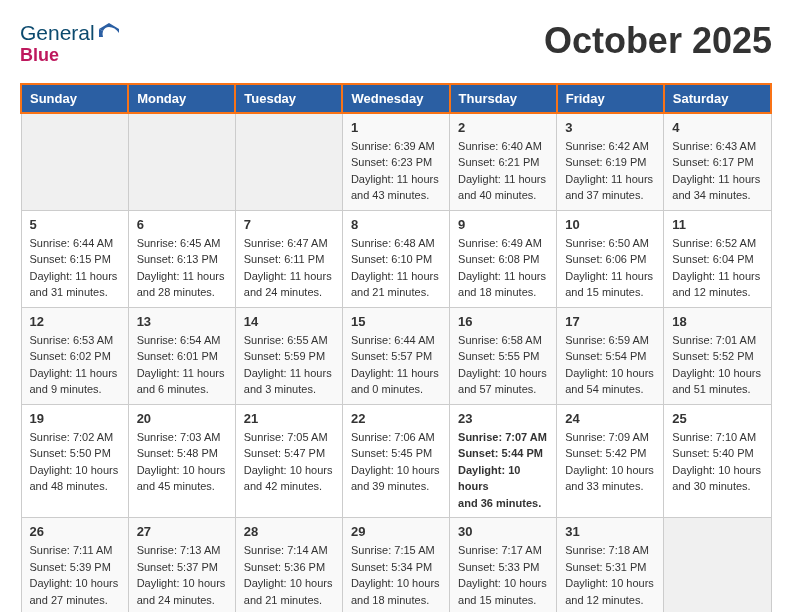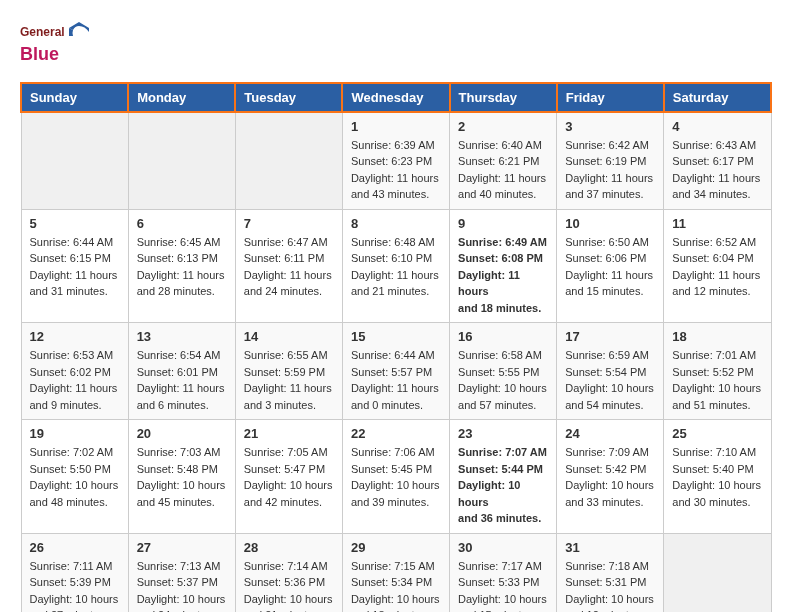--- a/index.html
+++ b/index.html
@@ -19,23 +19,23 @@
     .logo {
       display: flex;
       align-items: center;
     }
     .logo-text {
       display: flex;
       flex-direction: column;
       line-height: 1.2;
     }
     .logo-general {
-      font-size: 12px;
-      font-weight: bold;
-      color: #7f1d1d;
+      font-size: 21px;
+      font-weight: normal;
+      color: #0c4a6e;
     }
     .logo-blue {
       font-size: 18px;
       font-weight: bold;
       color: #be185d;
     }
     .logo-icon {
       width: 24px;
       height: 24px;
       margin-left: 2px;
@@ -107,20 +107,21 @@
         <span class="logo-general">General</span>
         <svg class="logo-icon" viewBox="0 0 24 24">
           <path d="M12 2 L22 8 L22 12 Q18 6 12 6 Q8 6 6 10 L2 8 Z" fill="#2b5fa3"></path>
           <path d="M2 8 L6 10 Q5 13 6 16 L2 16 Z" fill="#2b5fa3"></path>
         </svg>
       </div>
       <span class="logo-blue">Blue</span>
     </div>
   </div>
   <div class="title-section">
+    <div class="month-title">October 2025</div>
   </div>
 </div>
 
 <table class="calendar">
   <thead>
     <tr>
     <th>Sunday</th>
         <th>Monday</th>
         <th>Tuesday</th>
         <th>Wednesday</th>
@@ -187,21 +188,21 @@
         </td>
         <td>
           <span class="day-number">8</span>
           <div class="day-info" style="white-space: pre-line;">Sunrise: 6:48 AM
 Sunset: 6:10 PM
 Daylight: 11 hours
 and 21 minutes.</div>
         </td>
         <td>
           <span class="day-number">9</span>
-          <div class="day-info" style="white-space: pre-line; font-weight: bold;">Sunrise: 6:49 AM
+          <div class="day-info" style="white-space: pre-line;">Sunrise: 6:49 AM
 Sunset: 6:08 PM
 Daylight: 11 hours
 and 18 minutes.</div>
         </td>
         <td>
           <span class="day-number">10</span>
           <div class="day-info" style="white-space: pre-line;">Sunrise: 6:50 AM
 Sunset: 6:06 PM
 Daylight: 11 hours
 and 15 minutes.</div>

